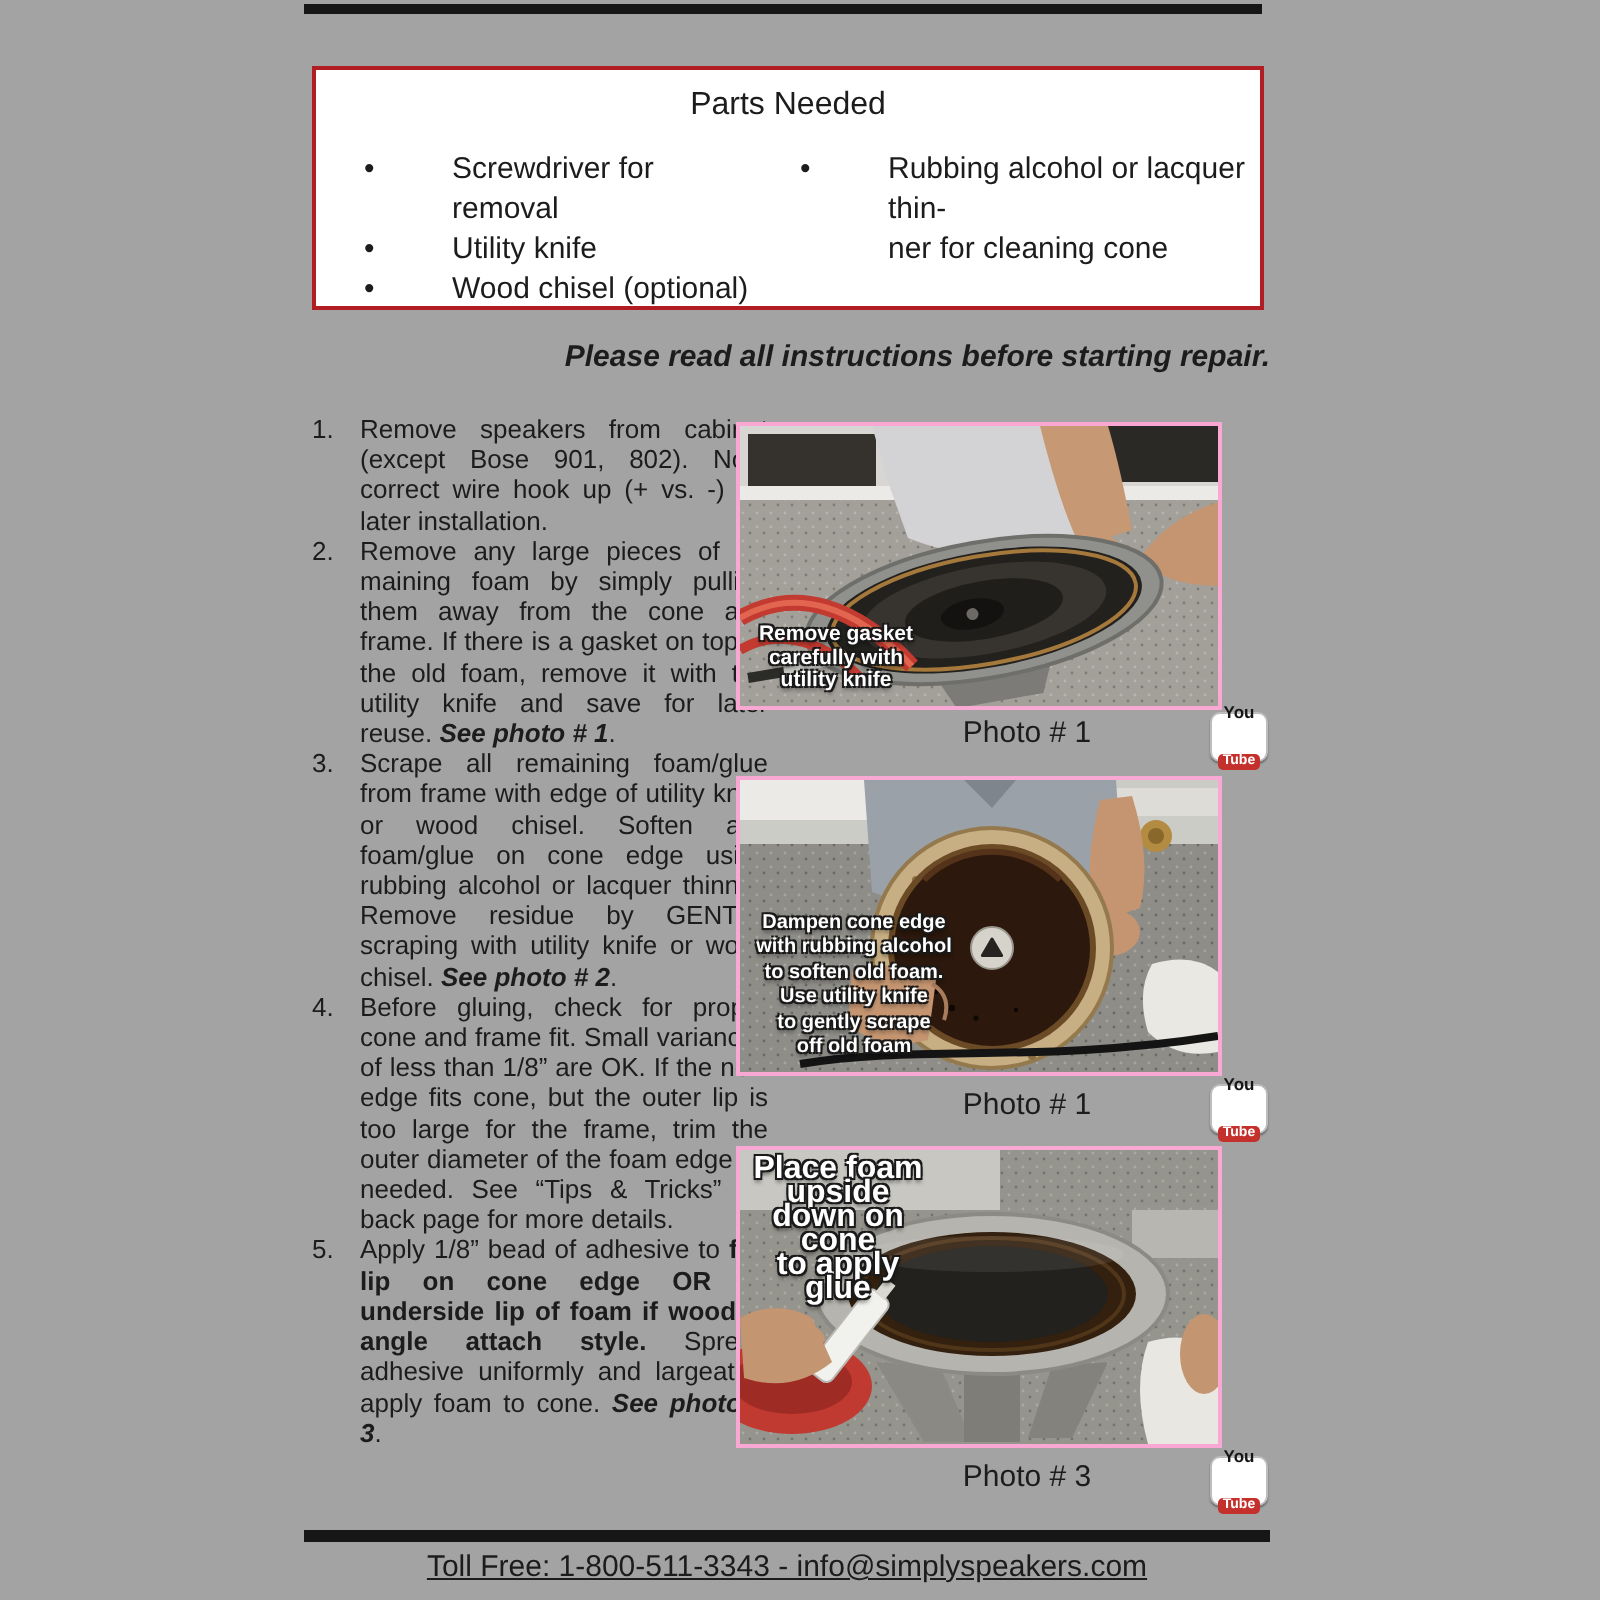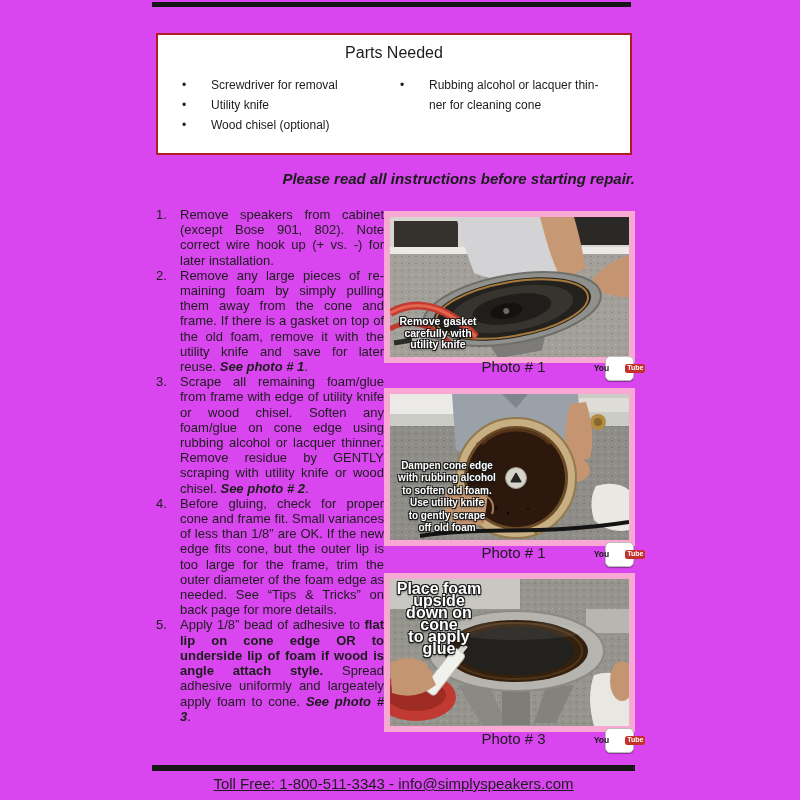--- a/index.html
+++ b/index.html
@@ -1,59 +1,59 @@
 <!DOCTYPE html>
 <html><head>
 <meta charset="utf-8">
 <style>
   html,body{margin:0;padding:0;background:#ffffff;}
-  .page{position:relative;width:800px;height:800px;background:#d946ef;overflow:hidden;
+  .page{position:relative;width:800px;height:800px;background:#a3a3a3;overflow:hidden;
         font-family:"Liberation Sans","DejaVu Sans",sans-serif;color:#1c1c1c;}
   .rule{position:absolute;background:#161616;}
   #top-rule{left:152px;top:2px;width:479px;height:5px;}
   #footer-rule{left:152px;top:765px;width:483px;height:6px;}
 
   
   .parts-box{position:absolute;left:156px;top:33px;width:472px;height:118px;border:2px solid #b01e23;background:#fff;}
   .parts-title{text-align:center;font-size:16px;margin-top:9px;}
   .parts-cols{display:flex;margin-top:13px;}
   .parts-col{list-style:none;margin:0;padding:0;}
   .parts-col.left{width:218px;}
   .parts-col.right{flex:1;}
-  .parts-col li{position:relative;padding-left:53px;font-size:12px;line-height:20px;white-space:pre-line;}
+  .parts-col li{position:relative;padding-left:68px;font-size:15px;line-height:20px;white-space:pre-line;}
   .parts-col li::before{content:"\2022";position:absolute;left:24px;top:0;}
 
   .notice{position:absolute;left:152px;top:170px;width:483px;text-align:right;
           font-weight:bold;font-style:italic;font-size:15px;}
 
   
   .instructions{position:absolute;left:156px;top:207px;width:228px;}
   .instr-item{display:flex;}
   .instr-num{width:24px;flex:none;font-size:13px;line-height:15.2px;}
   .instr-text{flex:1;font-size:13px;line-height:15.2px;text-align:justify;hyphens:manual;}
   .seg-b{font-weight:bold;}
   .seg-bi{font-weight:bold;font-style:italic;}
 
   
-  .photo-card{position:absolute;left:384px;width:239px;border:6px solid #f9a8d4;background:#8e8d88;}
+  .photo-card{position:absolute;left:368px;width:239px;border:2px solid #f9a8d4;background:#8e8d88;}
   #photo1{top:211px;height:140px;}
   #photo2{top:388px;height:146px;}
   #photo3{top:573px;height:147px;}
   .photo-card svg{position:absolute;left:0;top:0;width:100%;height:100%;display:block;}
   .overlay{position:absolute;color:#fff;font-weight:bold;text-align:center;white-space:pre-line;
            text-shadow:-1px -1px 0 #1a1a1a,1px -1px 0 #1a1a1a,-1px 1px 0 #1a1a1a,1px 1px 0 #1a1a1a,0 2px 2px rgba(0,0,0,.55);}
   .ov1{left:4px;bottom:6px;width:88px;font-size:10.5px;line-height:11.6px;}
   .ov2{left:2px;top:66px;width:110px;font-size:10px;line-height:12.4px;}
   .ov3{left:2px;top:4px;width:94px;font-size:16px;line-height:11.9px;}
 
   .caption-row{position:absolute;left:392px;width:243px;height:28px;}
   #cap1{top:354px;} #cap2{top:540px;} #cap3{top:726px;}
   .caption-text{position:absolute;left:0;top:4px;width:100%;text-align:center;font-size:15px;color:#1c1c1c;}
   .yt{position:absolute;right:1px;top:2px;width:27px;height:23px;background:#fff;border:1px solid #bdbdbd;border-radius:5px;
-      box-shadow:0 1px 1px rgba(0,0,0,.35);display:flex;align-items:center;justify-content:center;gap:16px;}
+      box-shadow:0 1px 1px rgba(0,0,0,.35);display:flex;flex-direction:column;align-items:center;justify-content:center;gap:16px;}
   .yt-you{font-size:8.5px;line-height:9px;font-weight:bold;color:#161616;}
   .yt-tube{font-size:7px;line-height:8.5px;font-weight:bold;color:#fff;background:#c4302b;border-radius:2.5px;padding:0 2px;}
 
   .footer-text{position:absolute;left:152px;top:775px;width:483px;text-align:center;font-size:15px;text-decoration:underline;}
 </style>
 </head>
 <body>
 
 <div class="page">
 

